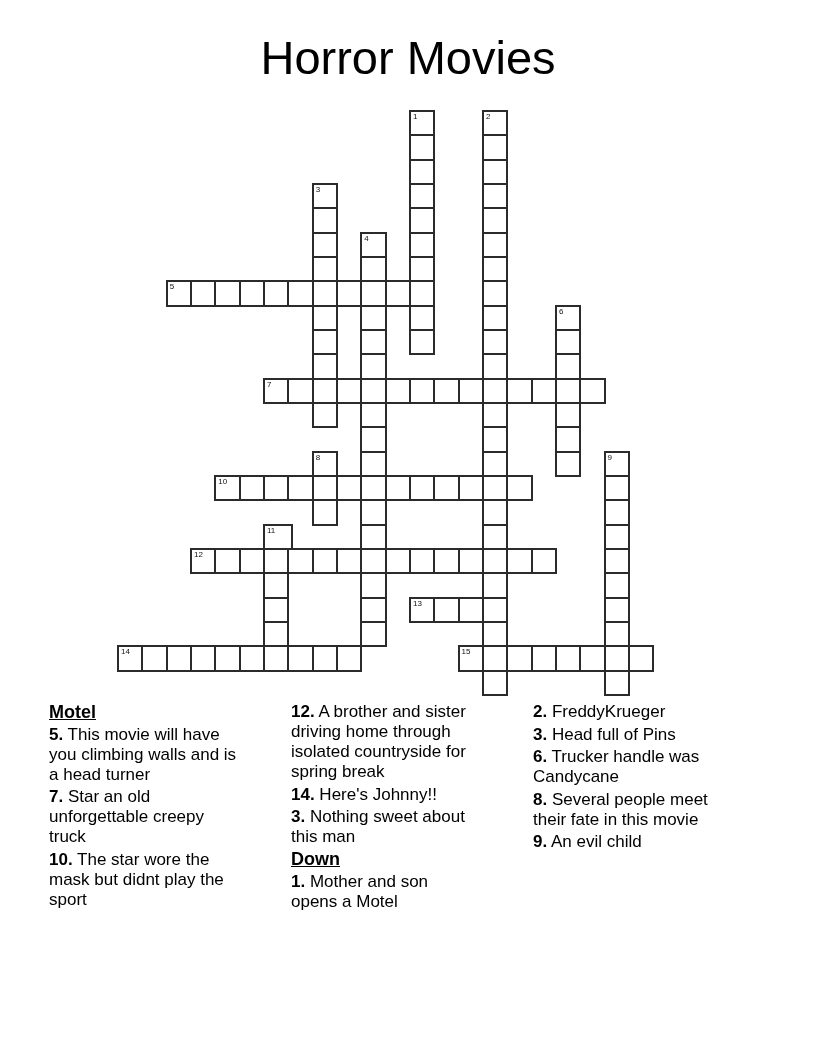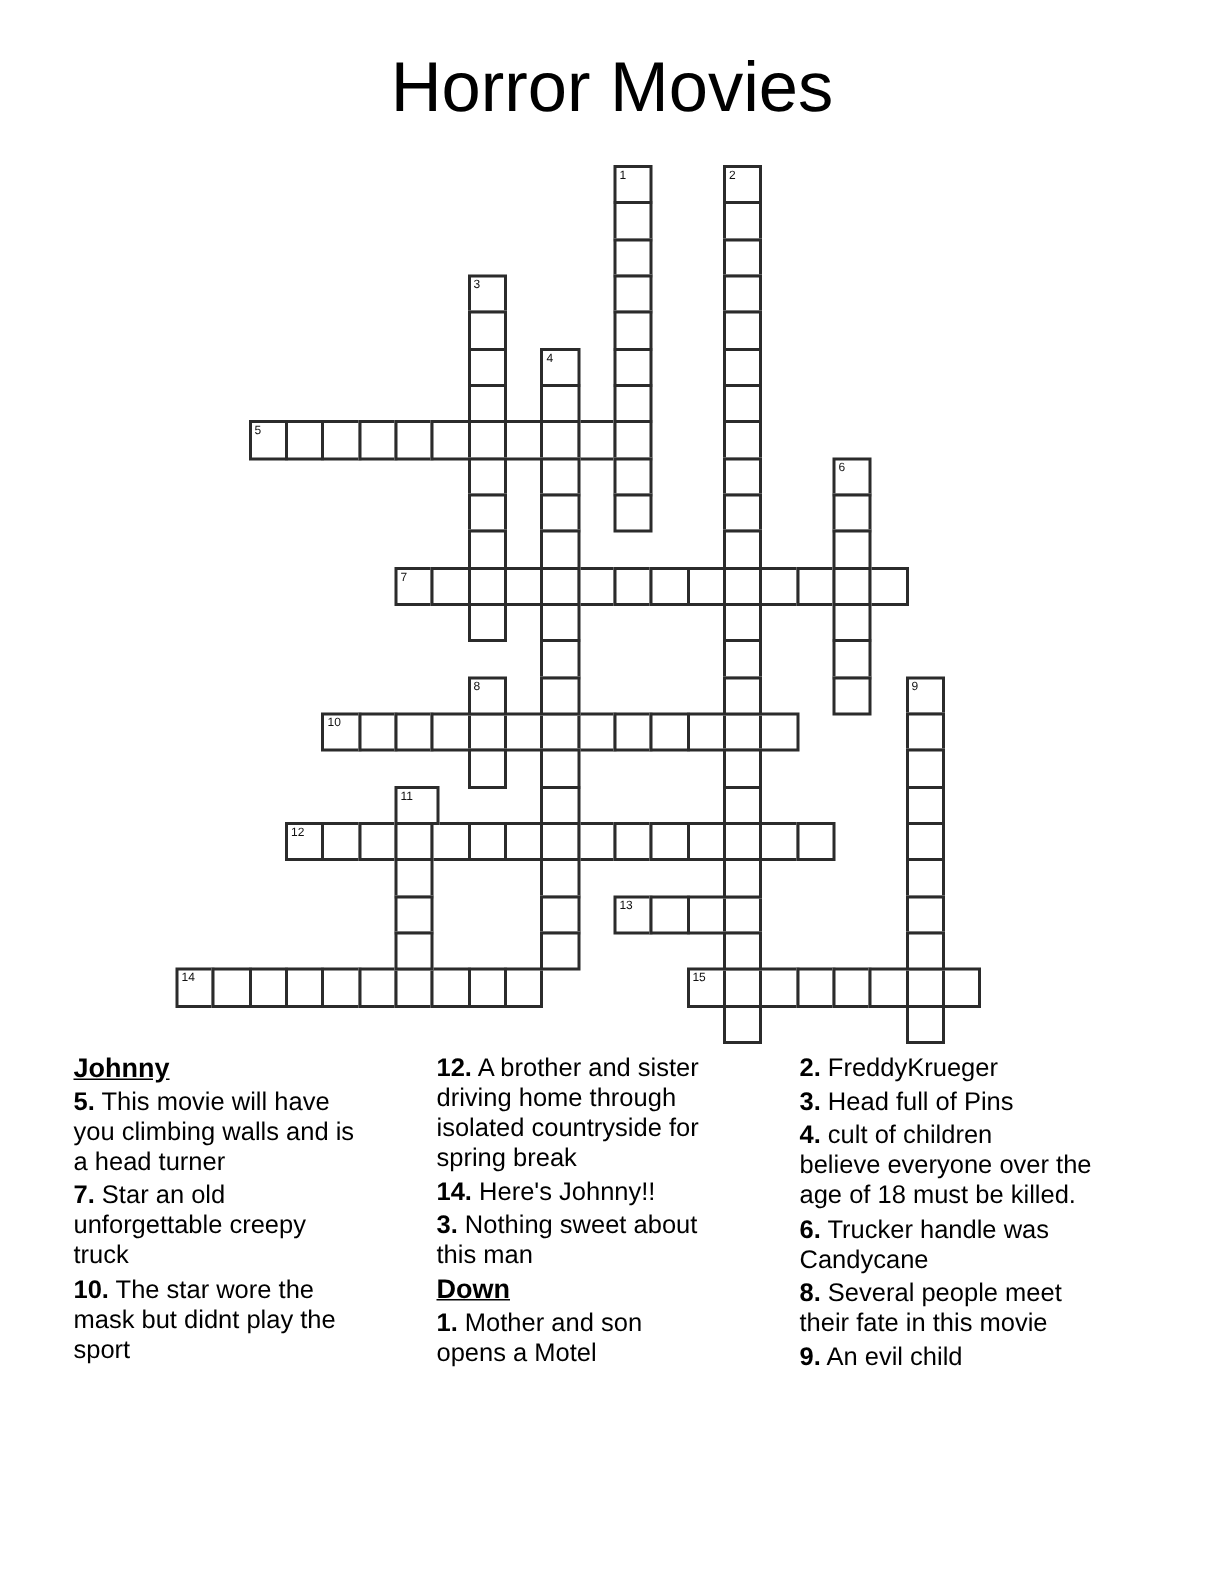--- a/index.html
+++ b/index.html
@@ -234,34 +234,33 @@
       <div class="cell" style="left: 603.6px; top: 669.59px; width: 26.33px; height: 26.33px; border: 2px solid rgb(43, 43, 43); background: rgb(255, 255, 255);"></div>
       <div class="cell" style="left: 262.98px; top: 523.61px; width: 30px; height: 26.33px; border: 2px solid rgb(43, 43, 43); background: rgb(255, 255, 255);">
         <span class="cellnum">11</span>
       </div>
       <div class="cell" style="left: 262.98px; top: 572.27px; width: 26.33px; height: 26.33px; border: 2px solid rgb(43, 43, 43); background: rgb(255, 255, 255);"></div>
       <div class="cell" style="left: 262.98px; top: 596.6px; width: 26.33px; height: 26.33px; border: 2px solid rgb(43, 43, 43); background: rgb(255, 255, 255);"></div>
       <div class="cell" style="left: 262.98px; top: 620.93px; width: 26.33px; height: 26.33px; border: 2px solid rgb(43, 43, 43); background: rgb(255, 255, 255);"></div>
     </div>
   <div class="clues">
       <div class="clue-col" style="left: 49px; width: 250px;">
-        <p class="clue-heading">Johnny</p>
+        <p class="clue-heading">Motel</p>
         <p class="clue"><span class="cnum">5.</span><span> This movie will have<br>you climbing walls and is<br>a head turner</span></p>
         <p class="clue"><span class="cnum">7.</span><span> Star an old<br>unforgettable creepy<br>truck</span></p>
         <p class="clue"><span class="cnum">10.</span><span> The star wore the<br>mask but didnt play the<br>sport</span></p>
       </div>
       <div class="clue-col" style="left: 291px; width: 235px;">
         <p class="clue"><span class="cnum">12.</span><span> A brother and sister<br>driving home through<br>isolated countryside for<br>spring break</span></p>
         <p class="clue"><span class="cnum">14.</span><span> Here's Johnny!!</span></p>
         <p class="clue"><span class="cnum">3.</span><span> Nothing sweet about<br>this man</span></p>
         <p class="clue-heading mid">Down</p>
         <p class="clue"><span class="cnum">1.</span><span> Mother and son<br>opens a Motel</span></p>
       </div>
       <div class="clue-col" style="left: 533px; width: 245px;">
         <p class="clue"><span class="cnum">2.</span><span> FreddyKrueger</span></p>
         <p class="clue"><span class="cnum">3.</span><span> Head full of Pins</span></p>
-        <p class="clue"><span class="cnum">4.</span><span> cult of children<br>believe everyone over the<br>age of 18 must be killed.</span></p>
         <p class="clue"><span class="cnum">6.</span><span> Trucker handle was<br>Candycane</span></p>
         <p class="clue"><span class="cnum">8.</span><span> Several people meet<br>their fate in this movie</span></p>
         <p class="clue"><span class="cnum">9.</span><span> An evil child</span></p>
       </div>
     </div>
 </div>
 
 </body></html>

